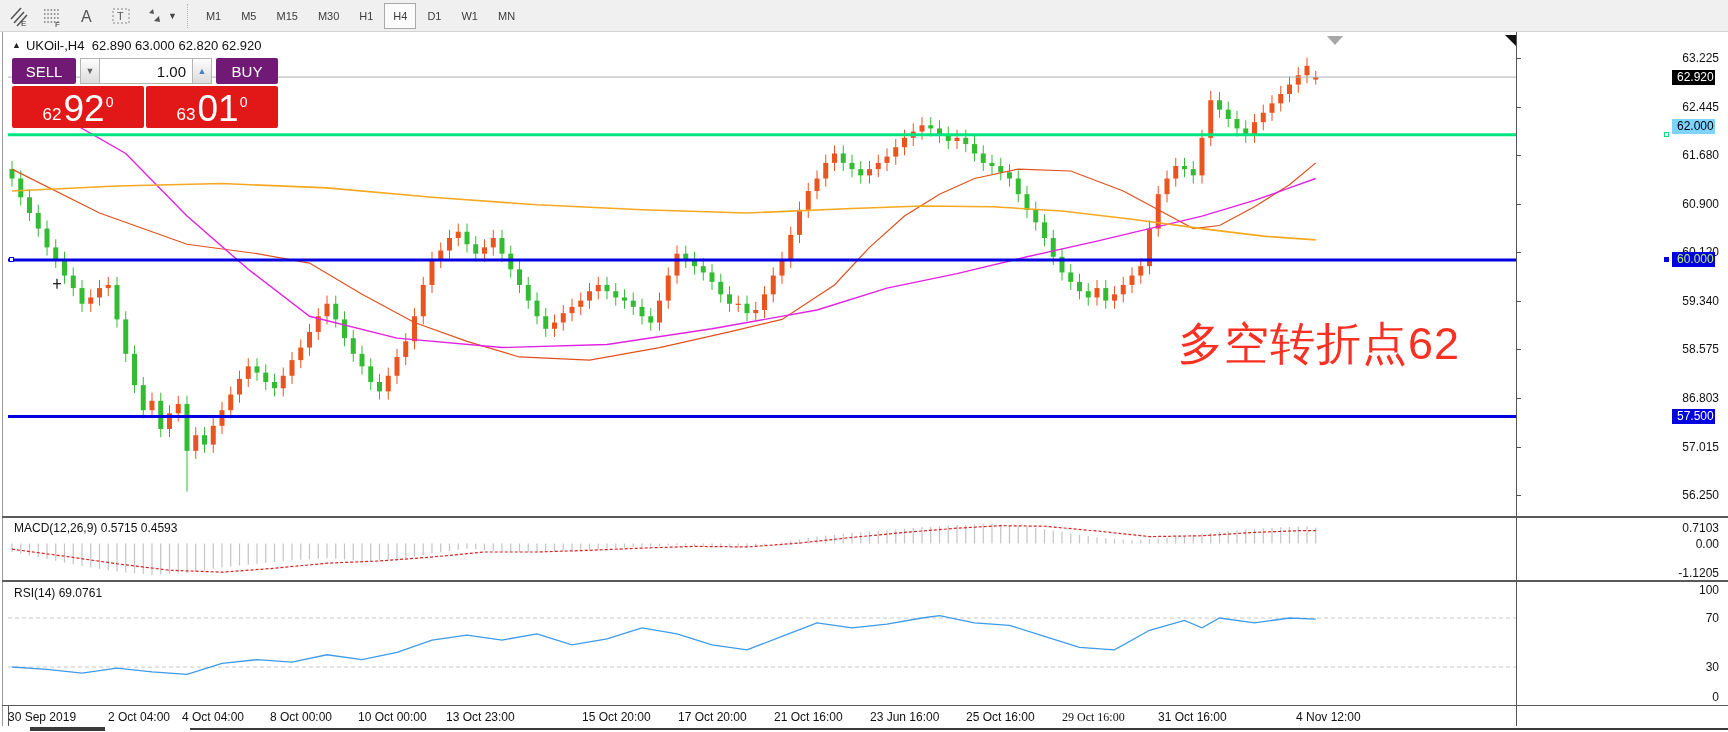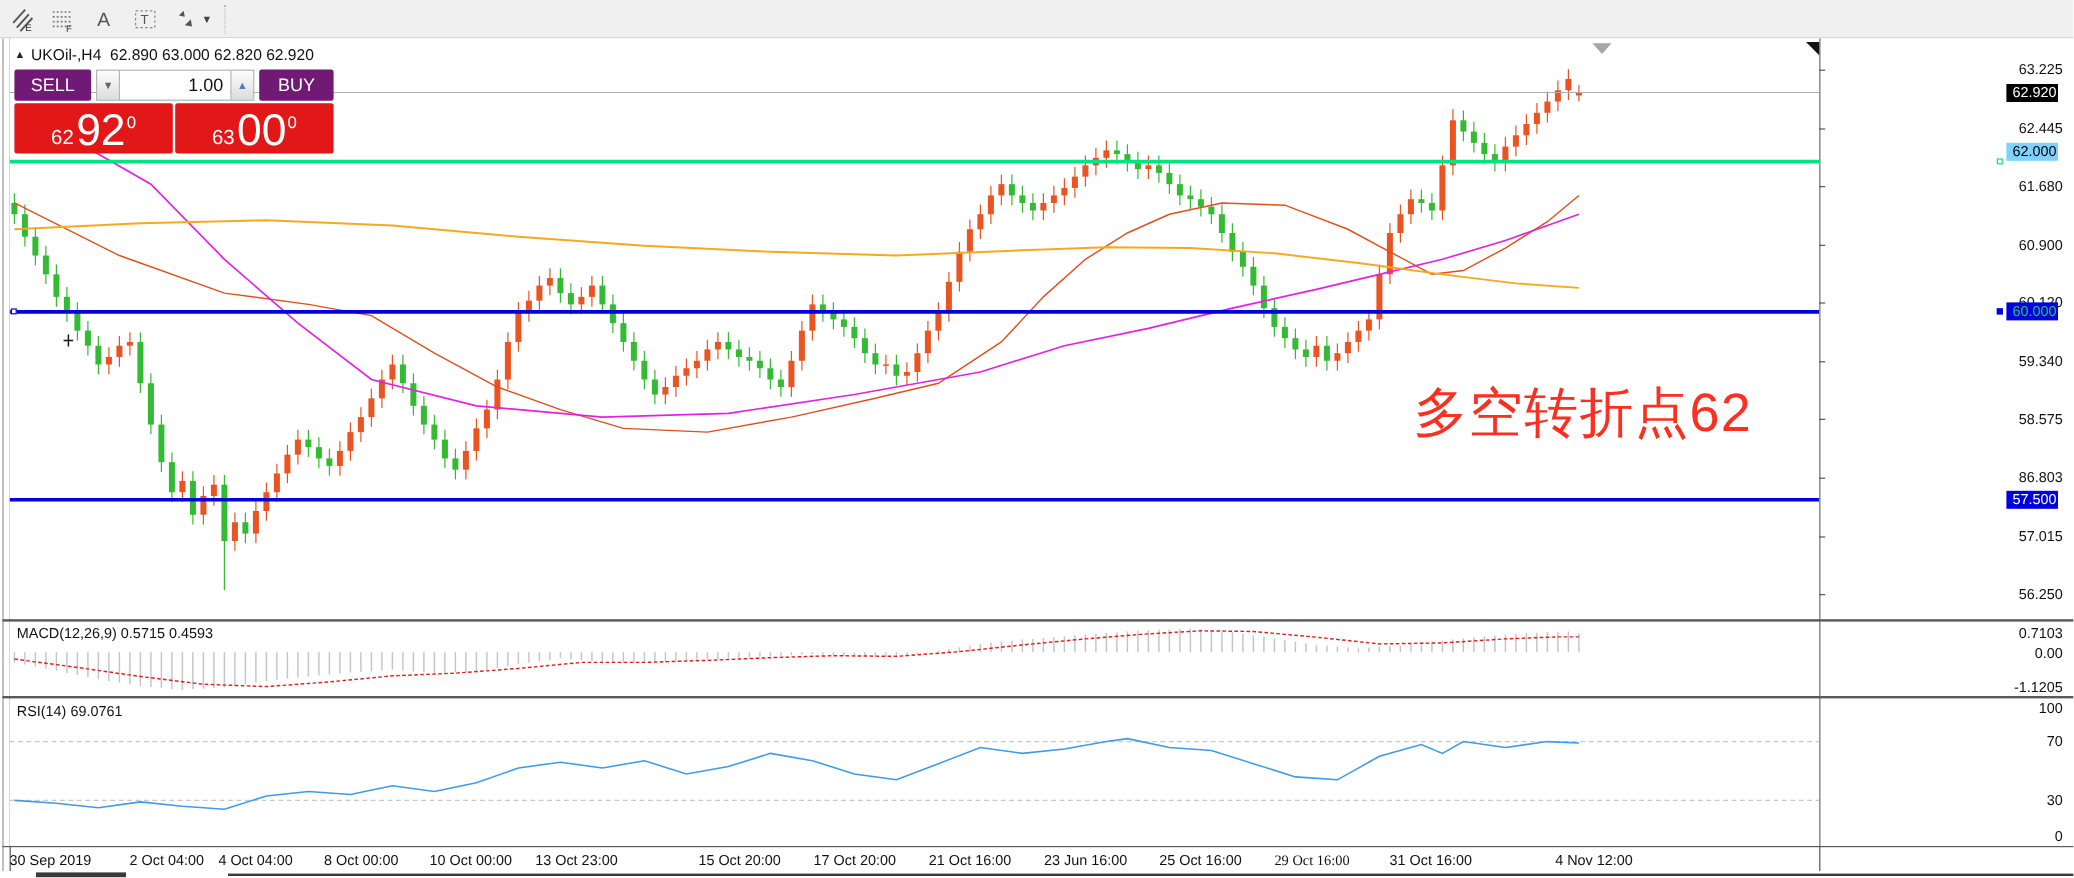--- a/index.html
+++ b/index.html
@@ -93,20 +93,31 @@
       </svg>
   </div>
   <div class="toolbtn">
     <svg width="22" height="22">
         <path d="M5 8 l4 -4 l1 5 z" fill="#555"></path>
         <path d="M10 16 l5 -5 l1 6 z" fill="#555"></path>
       </svg>
   </div>
   <div class="tb-caret">▼</div>
   <div class="tb-sep"></div>
+  <div id="tfbar" style="display:flex;">
+      <div class="tfbtn">M1</div>
+      <div class="tfbtn">M5</div>
+      <div class="tfbtn">M15</div>
+      <div class="tfbtn">M30</div>
+      <div class="tfbtn">H1</div>
+      <div class="tfbtn active">H4</div>
+      <div class="tfbtn">D1</div>
+      <div class="tfbtn">W1</div>
+      <div class="tfbtn">MN</div>
+    </div>
 </div>
 
 <div class="win">
   <div class="vline" style="left:2px;top:0;height:700px;background:#9a9a9a;"></div>
   <div class="vline" style="left:8px;top:0;height:694px;background:#555;"></div>
   <div class="vline" style="left:1516px;top:0;height:694px;background:#555;"></div>
 </div>
 
 <svg id="main-svg" class="plot" style="top:32px;" width="1508" height="484">
     <line x1="4" y1="128.9831824062092" x2="4" y2="154.65459249676613" stroke="#33bb33" stroke-width="1"></line>
@@ -595,21 +606,21 @@
     <div class="btn-red buybtn">BUY</div>
   </div>
   <div class="ocp-row2">
     <div class="bigpx left">
       <span class="sm">62</span>
       <span class="bg">92</span>
       <span class="sup">0</span>
     </div>
     <div class="bigpx">
       <span class="sm">63</span>
-      <span class="bg">00</span>
+      <span class="bg">01</span>
       <span class="sup">0</span>
     </div>
   </div>
 </div>
 
 <div class="annotation">多空转折点62</div>
 <div class="shift-tri"></div>
 <div class="corner-tri"></div>
 
 <div class="panel-label" style="top:521px;">
@@ -635,21 +646,21 @@
     <div class="axis-label" style="top: 342.136px;">58.575</div>
     <div class="tick" style="top: 349.136px;"></div>
     <div class="axis-label" style="top: 390.974px;">86.803</div>
     <div class="tick" style="top: 397.974px;"></div>
     <div class="axis-label" style="top: 439.812px;">57.015</div>
     <div class="tick" style="top: 446.812px;"></div>
     <div class="axis-label" style="top: 487.712px;">56.250</div>
     <div class="tick" style="top: 494.712px;"></div>
     <div class="badge" style="top: 69.5815px; background: rgb(0, 0, 0); color: rgb(255, 255, 255);">62.920</div>
     <div class="badge" style="top: 119px; background: #7dd3fc; color: rgb(0, 0, 0);">62.000</div>
-    <div class="badge" style="top: 252.412px; background: rgb(1, 1, 223); color: #22c55e;">60.000</div>
+    <div class="badge" style="top: 252.412px; background: rgb(1, 1, 223); color: #bef264;">60.000</div>
     <div class="badge" style="top: 408.945px; background: rgb(1, 1, 223); color: rgb(255, 255, 255);">57.500</div>
     <div class="axis-label" style="top: 520.712px;">0.7103</div>
     <div class="axis-label" style="top: 536.6px;">0.00</div>
     <div class="axis-label" style="top: 565.974px;">-1.1205</div>
     <div class="axis-label" style="top: 583px;">100</div>
     <div class="axis-label" style="top: 611px;">70</div>
     <div class="axis-label" style="top: 660px;">30</div>
     <div class="axis-label" style="top: 690px;">0</div>
   </div>
 <div id="time-layer">

